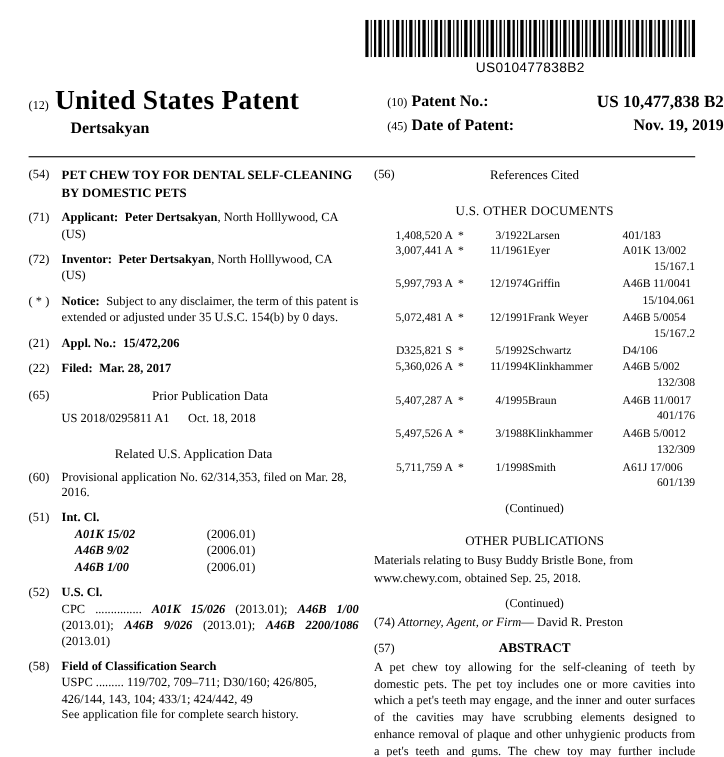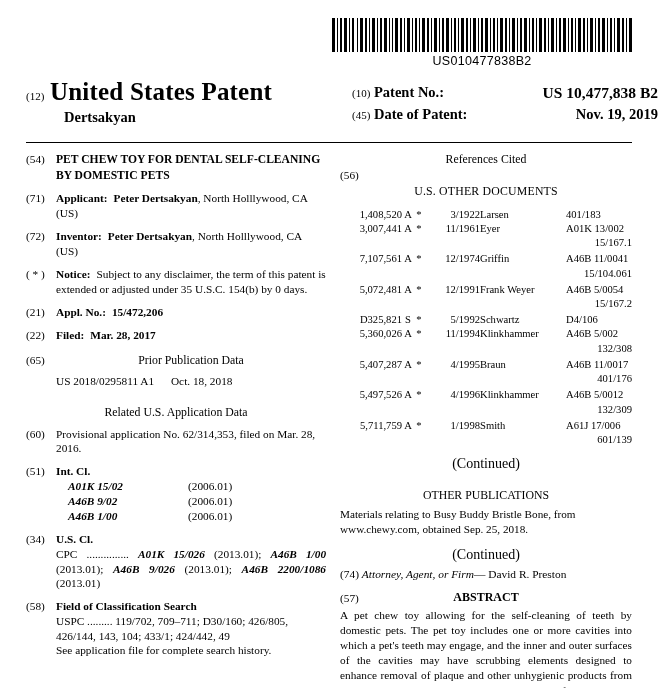--- a/index.html
+++ b/index.html
@@ -190,21 +190,21 @@
   .ref-date { width: 56px; text-align: right; padding-right: 6px;}
   .ref-name { width: 86px; }
   .ref-class { text-align: left; }
   .row-sub td {
     text-align: right;
     font-size: 10.6px;
     padding-bottom: 3px;
   }
   .continued {
     text-align: center;
-    font-size: 14px;
+    font-size: 11px;
     margin-top: 6px;
   }
   .other-pub {
     font-size: 11.2px;
     line-height: 1.35;
     margin-top: 4px;
   }
   .examiner {
     font-size: 11.4px;
     margin-top: 8px;
@@ -409,21 +409,21 @@
       </div>
       <div class="intcl-row" style="padding-left:12px;">
         <span class="ic-name">A46B 9/02</span><span>(2006.01)</span>
       </div>
       <div class="intcl-row" style="padding-left:12px;">
         <span class="ic-name">A46B 1/00</span><span>(2006.01)</span>
       </div>
     </div>
 
     <div class="field" style="margin-top:6px;">
-      <span class="num">(34)</span>
+      <span class="num">(52)</span>
       <div class="b">U.S. Cl.</div>
       <div class="tight" style="text-align:justify;">
         <span>CPC</span>
         <span> ............... </span><b class="italic">A01K 15/026</b>
         <span>(2013.01); </span><b class="italic">A46B 1/00</b>
         <span>(2013.01); </span><b class="italic">A46B 9/026</b>
         <span>(2013.01); </span><b class="italic">A46B 2200/1086</b>
         <span>(2013.01)</span>
       </div>
     </div>
@@ -436,21 +436,21 @@
         <span> ......... </span><span>119/702, 709–711; D30/160; 426/805, 426/144, 143, 104; 433/1; 424/442, 49</span>
       </div>
       <div class="tight">See application file for complete search history.</div>
     </div>
 
   </div>
 
   <div class="col col-right">
 
     <div style="position:relative; height:18px;">
-      <span style="position:absolute;left:0;top:16px;font-size:11.3px;">(56)</span>
+      <span style="position:absolute;left:0;top:0;font-size:11.3px;">(56)</span>
       <div class="section-head" style="margin:0;">References Cited</div>
     </div>
 
     <div class="section-head" style="font-weight:normal; letter-spacing:0.2px; margin-top:14px; margin-bottom:8px;">U.S. OTHER DOCUMENTS</div>
 
     <table class="refs">
       <tbody>
         <tr>
           <td class="ref-num">1,408,520</td>
           <td class="ref-k">A</td>
@@ -464,21 +464,21 @@
           <td class="ref-k">A</td>
           <td class="ref-star">*</td>
           <td class="ref-date">11/1961</td>
           <td class="ref-name">Eyer</td>
           <td class="ref-class">A01K 13/002</td>
         </tr>
         <tr class="row-sub">
           <td colspan="6">15/167.1</td>
         </tr>
         <tr>
-          <td class="ref-num">7,107,561</td>
+          <td class="ref-num">5,997,793</td>
           <td class="ref-k">A</td>
           <td class="ref-star">*</td>
           <td class="ref-date">12/1974</td>
           <td class="ref-name">Griffin</td>
           <td class="ref-class">A46B 11/0041</td>
         </tr>
         <tr class="row-sub">
           <td colspan="6">15/104.061</td>
         </tr>
         <tr>
@@ -519,21 +519,21 @@
           <td class="ref-name">Braun</td>
           <td class="ref-class">A46B 11/0017</td>
         </tr>
         <tr class="row-sub">
           <td colspan="6">401/176</td>
         </tr>
         <tr>
           <td class="ref-num">5,497,526</td>
           <td class="ref-k">A</td>
           <td class="ref-star">*</td>
-          <td class="ref-date">4/1996</td>
+          <td class="ref-date">3/1988</td>
           <td class="ref-name">Klinkhammer</td>
           <td class="ref-class">A46B 5/0012</td>
         </tr>
         <tr class="row-sub">
           <td colspan="6">132/309</td>
         </tr>
         <tr>
           <td class="ref-num">5,711,759</td>
           <td class="ref-k">A</td>
           <td class="ref-star">*</td>

